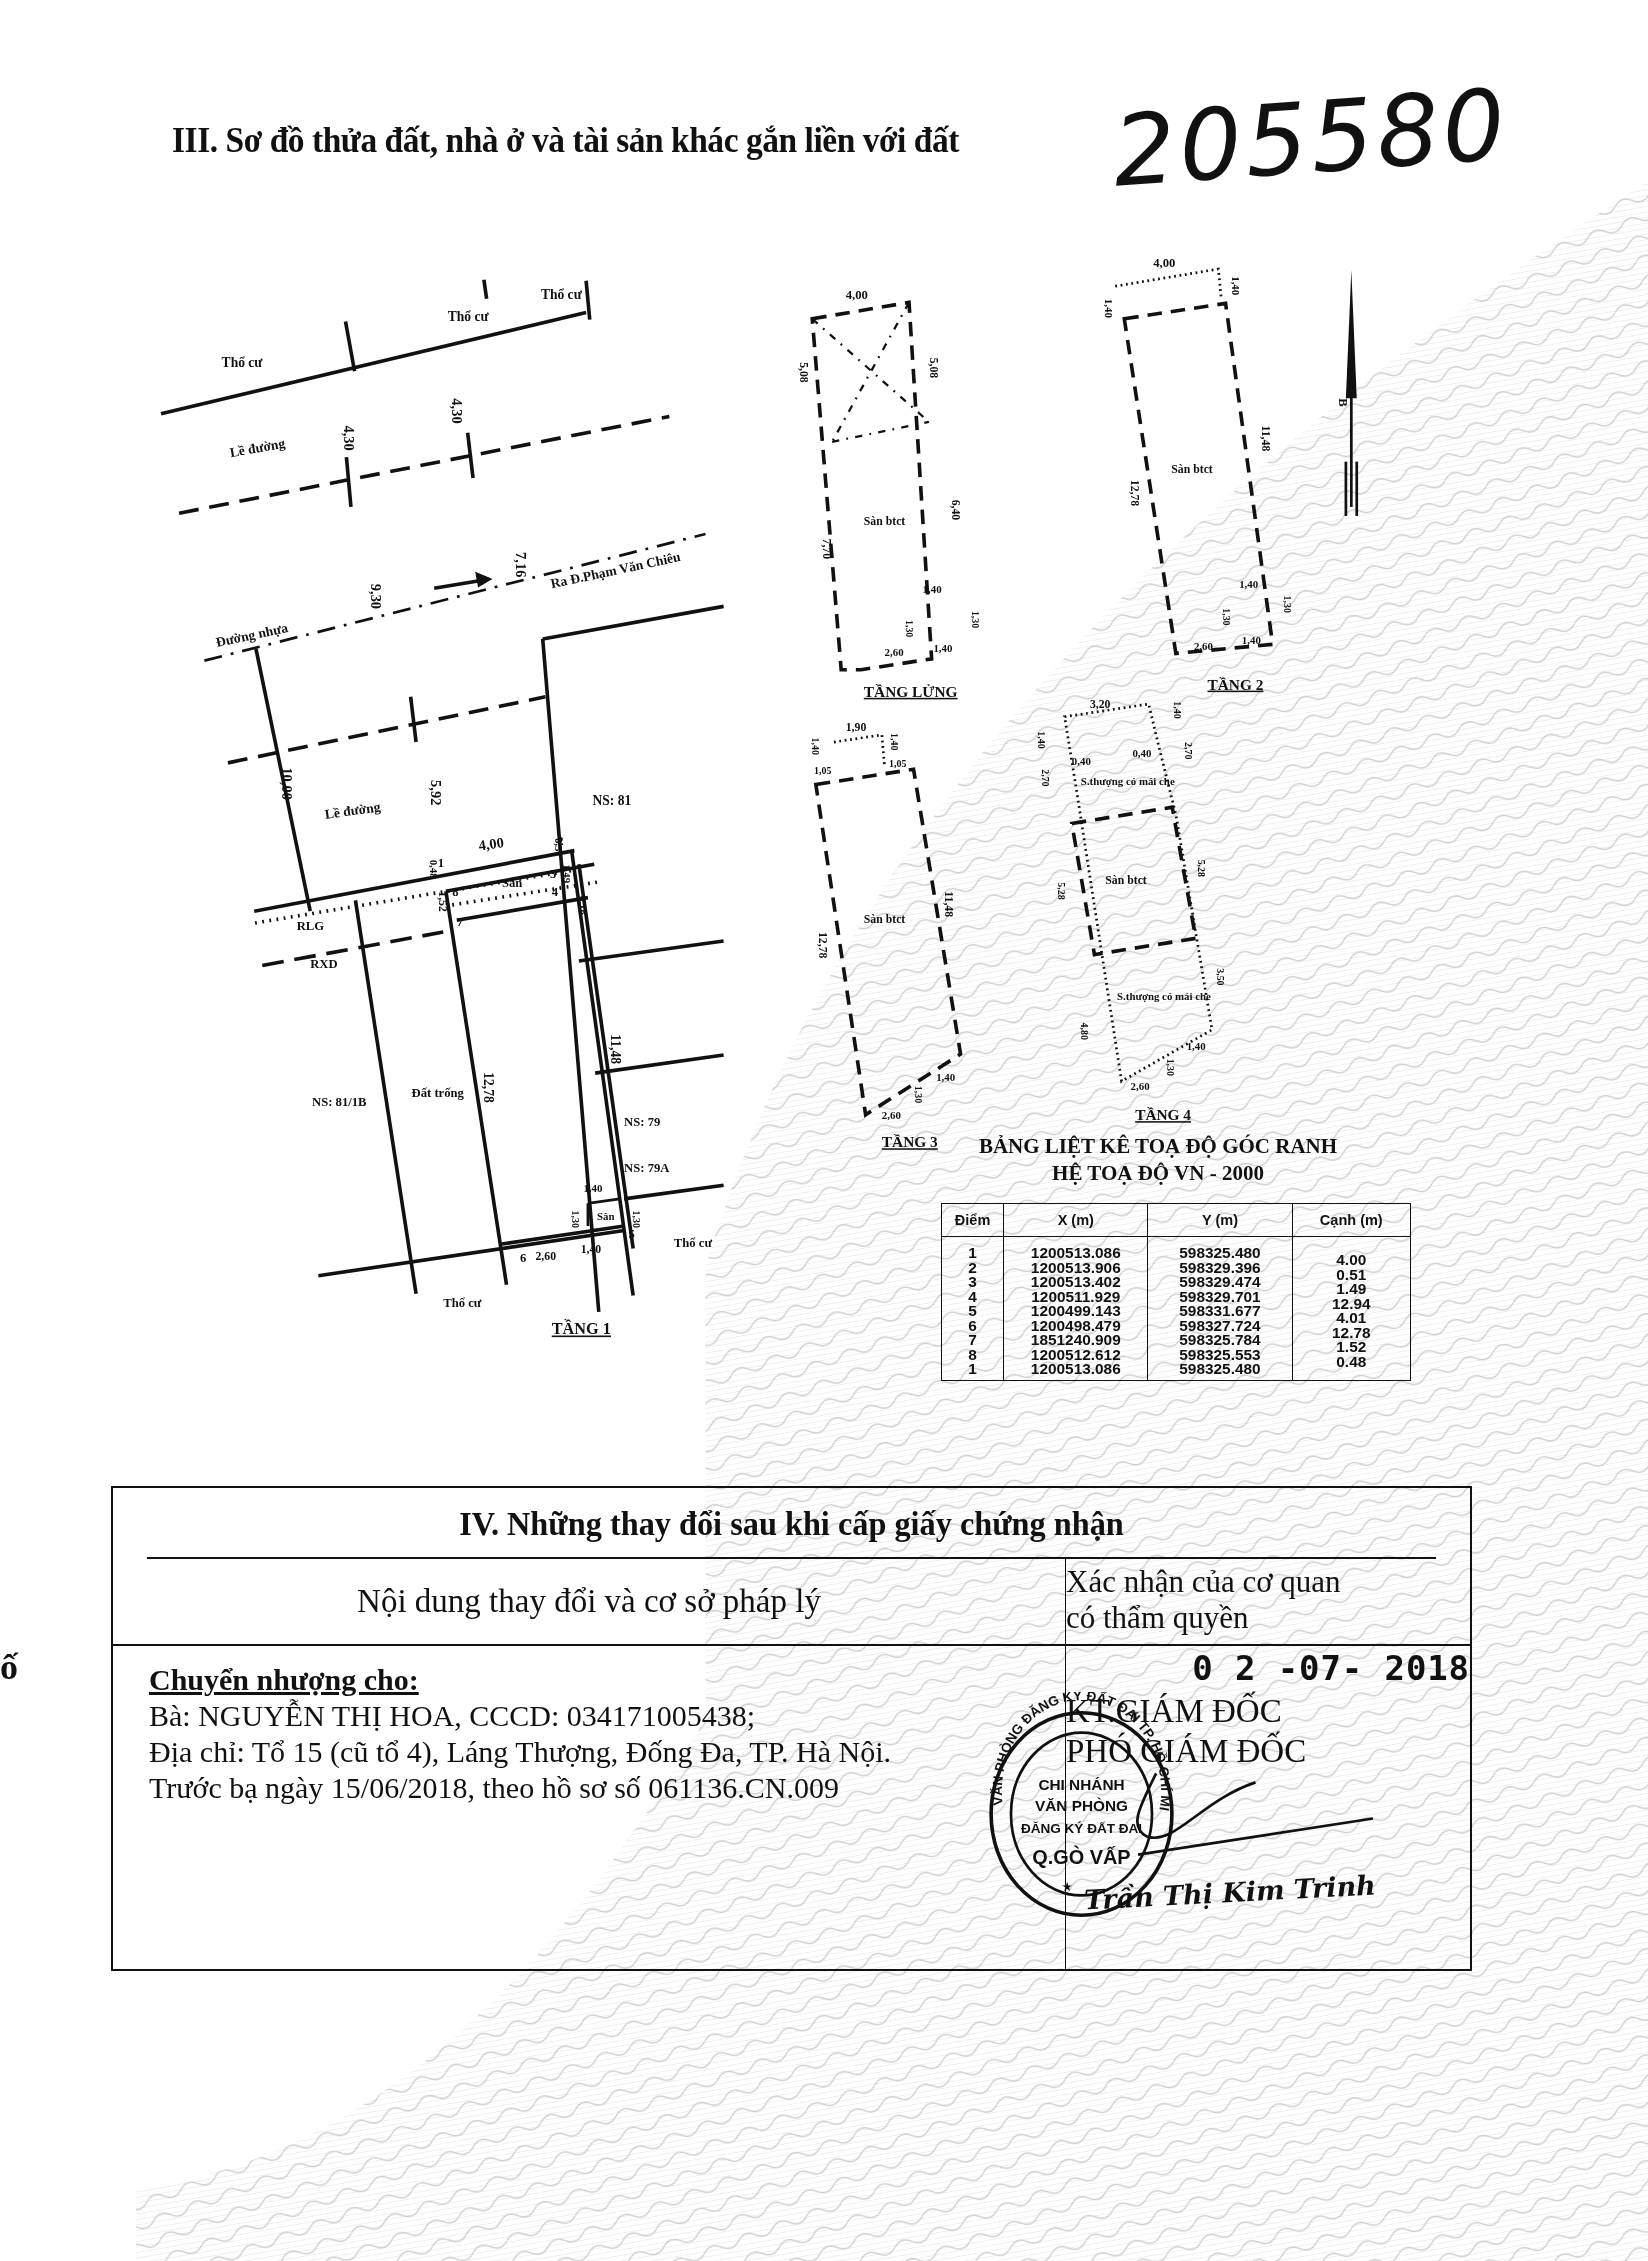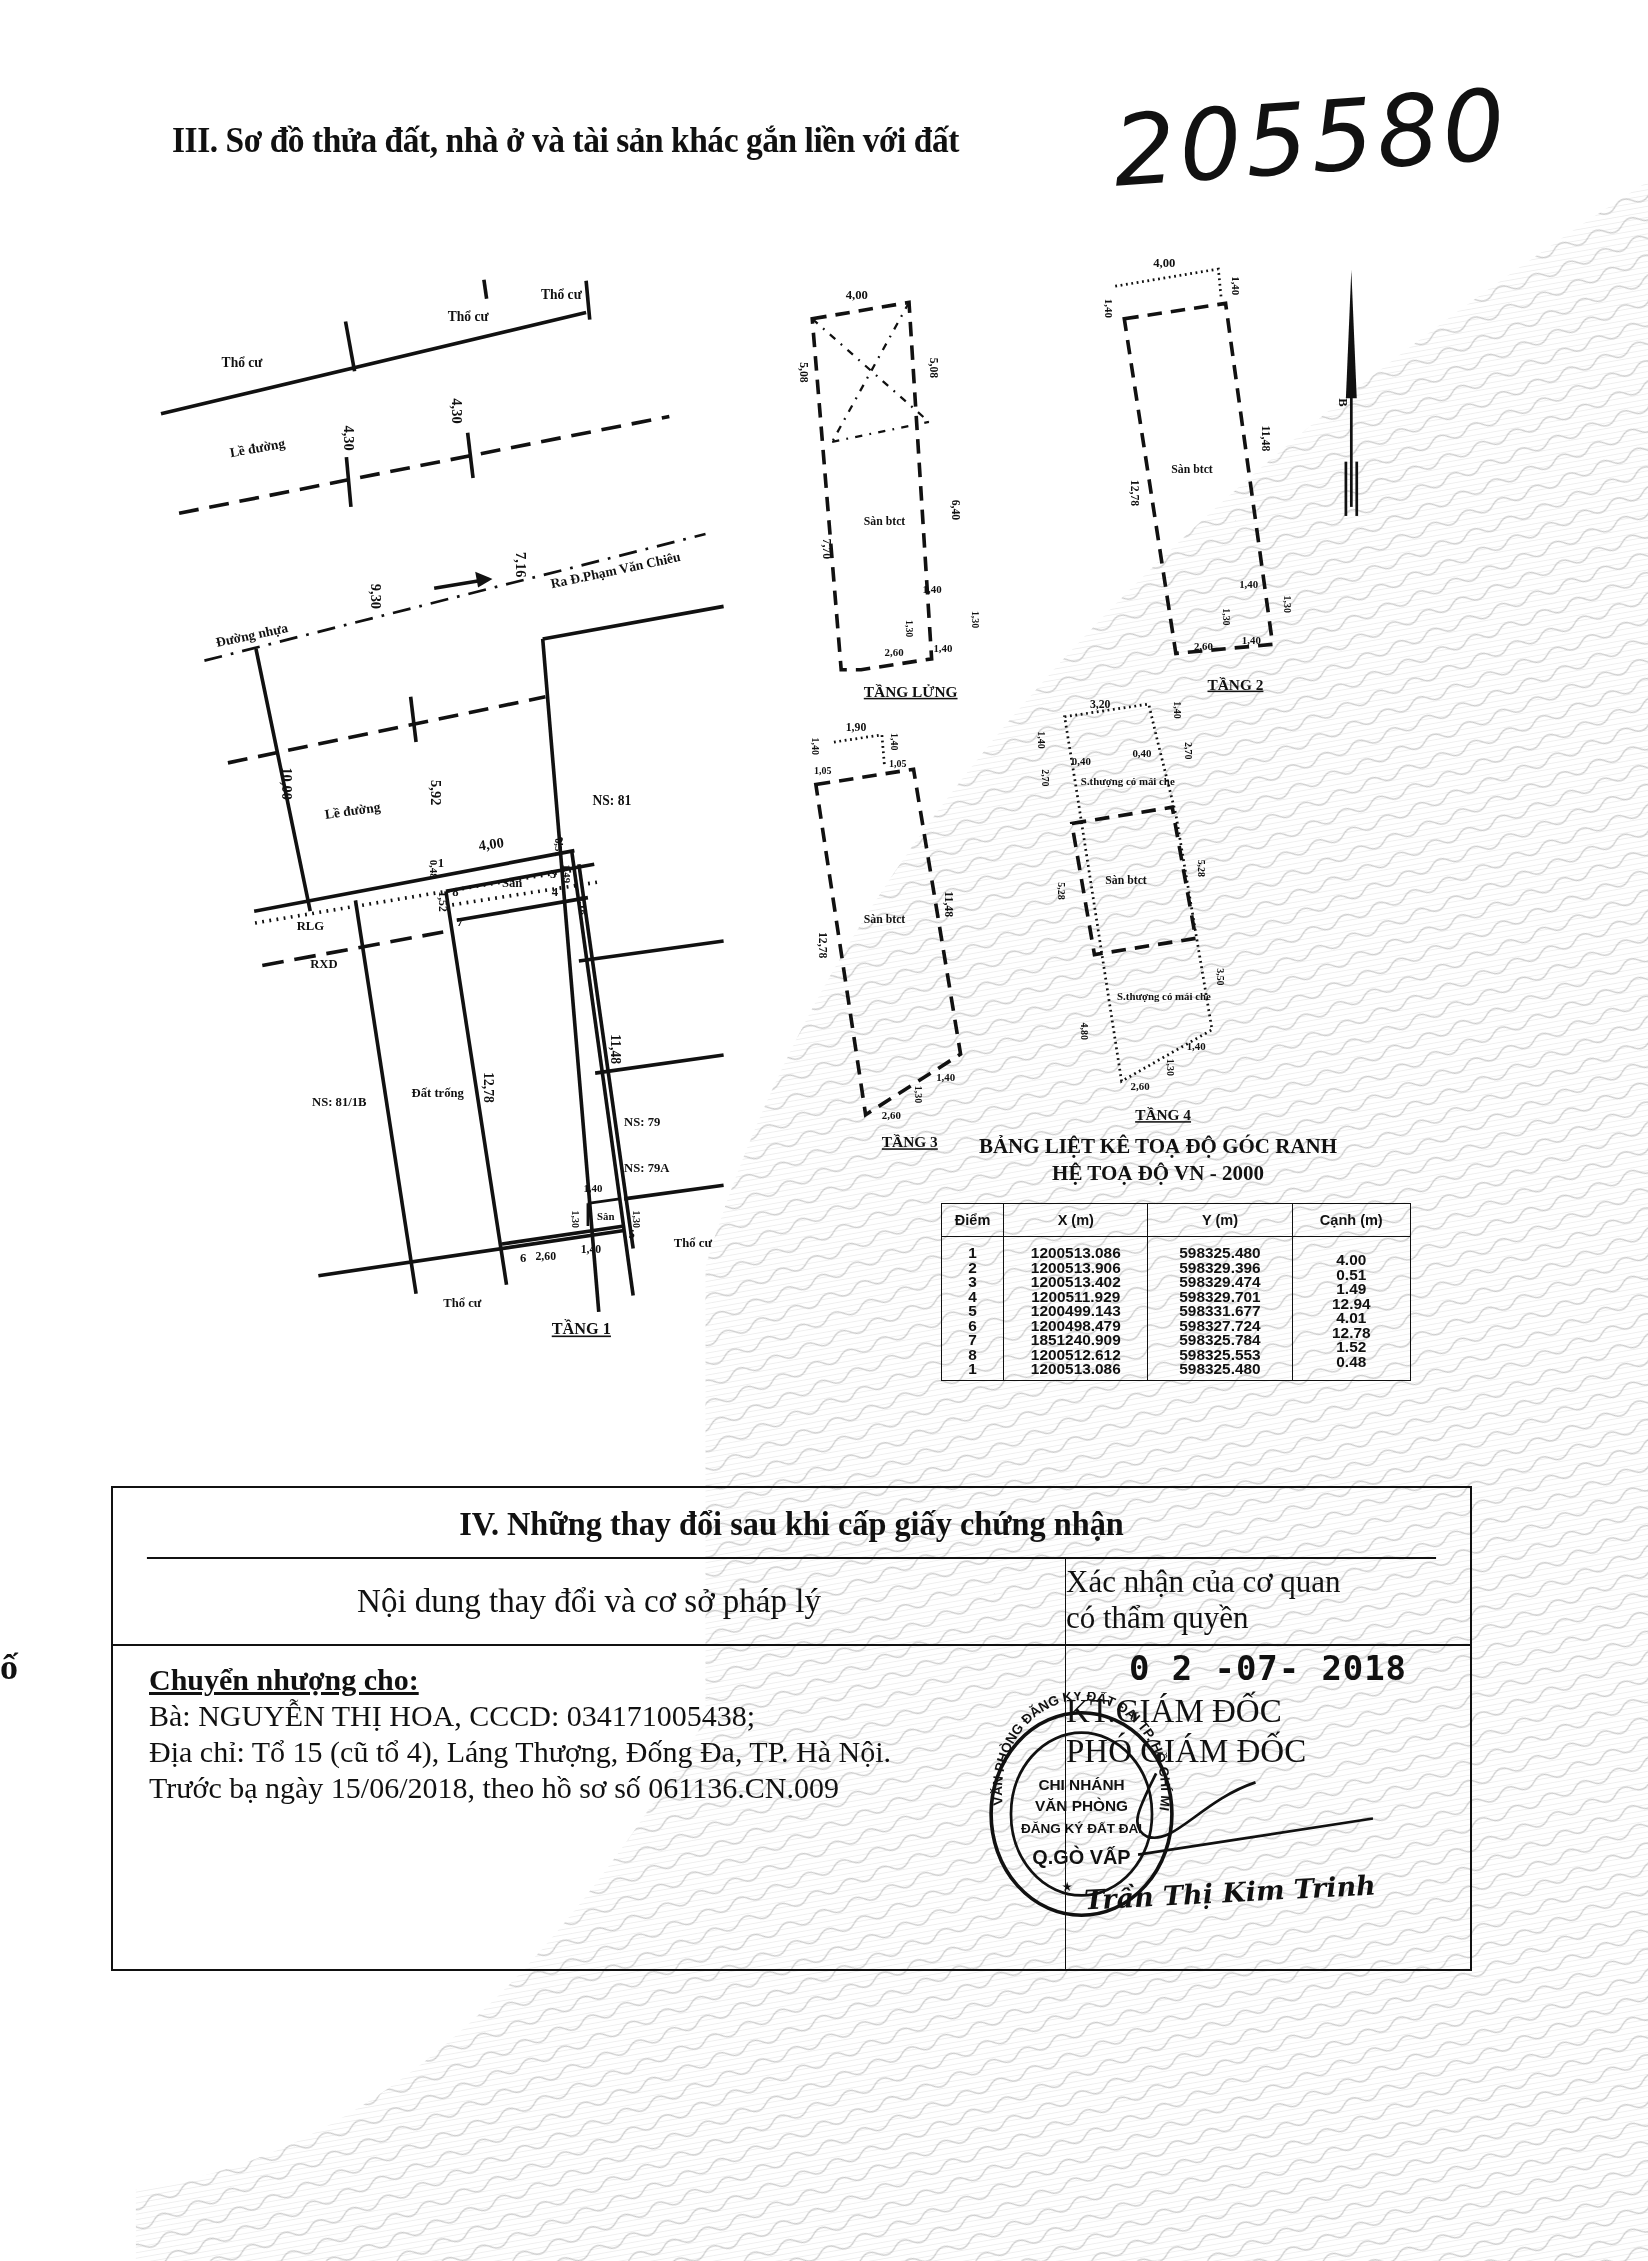--- a/index.html
+++ b/index.html
@@ -61,21 +61,21 @@
   }
   .sec4-head .col-right {
     flex: 1; text-align: left; font-size: 31px; line-height: 36px; padding-top: 5.4px;
   }
   .sec4-body { display: flex; height: calc(100% - 156px); }
   .sec4-body .col-left { width: 952px; border-right: 1.8px solid #111; position: relative; }
   .sec4-body .col-right { flex: 1; position: relative; }
   .content-lines { position: absolute; left: 36px; top: 16.3px; font-size: 30px; line-height: 36px; }
   .content-lines .heading { font-weight: bold; text-decoration: underline; }
   .stamp-date {
-    position: absolute; left: 0; right: 0; top: 1.8px; text-align: center;
+    position: absolute; left: 0; right: 0; top: 1.8px; text-align: right;
     font-family: "DejaVu Sans Mono", monospace; font-weight: bold; font-size: 34px; letter-spacing: 0.9px;
   }
   .position-line {
     position: absolute; left: 0; right: 0; font-size: 33px;
   }
   .signature {
     position: absolute; left: 18px; top: 231px; font-family: "DejaVu Serif", serif;
     font-style: italic; font-weight: bold; font-size: 27px; transform: rotate(-3deg);
   }
   .seal {

